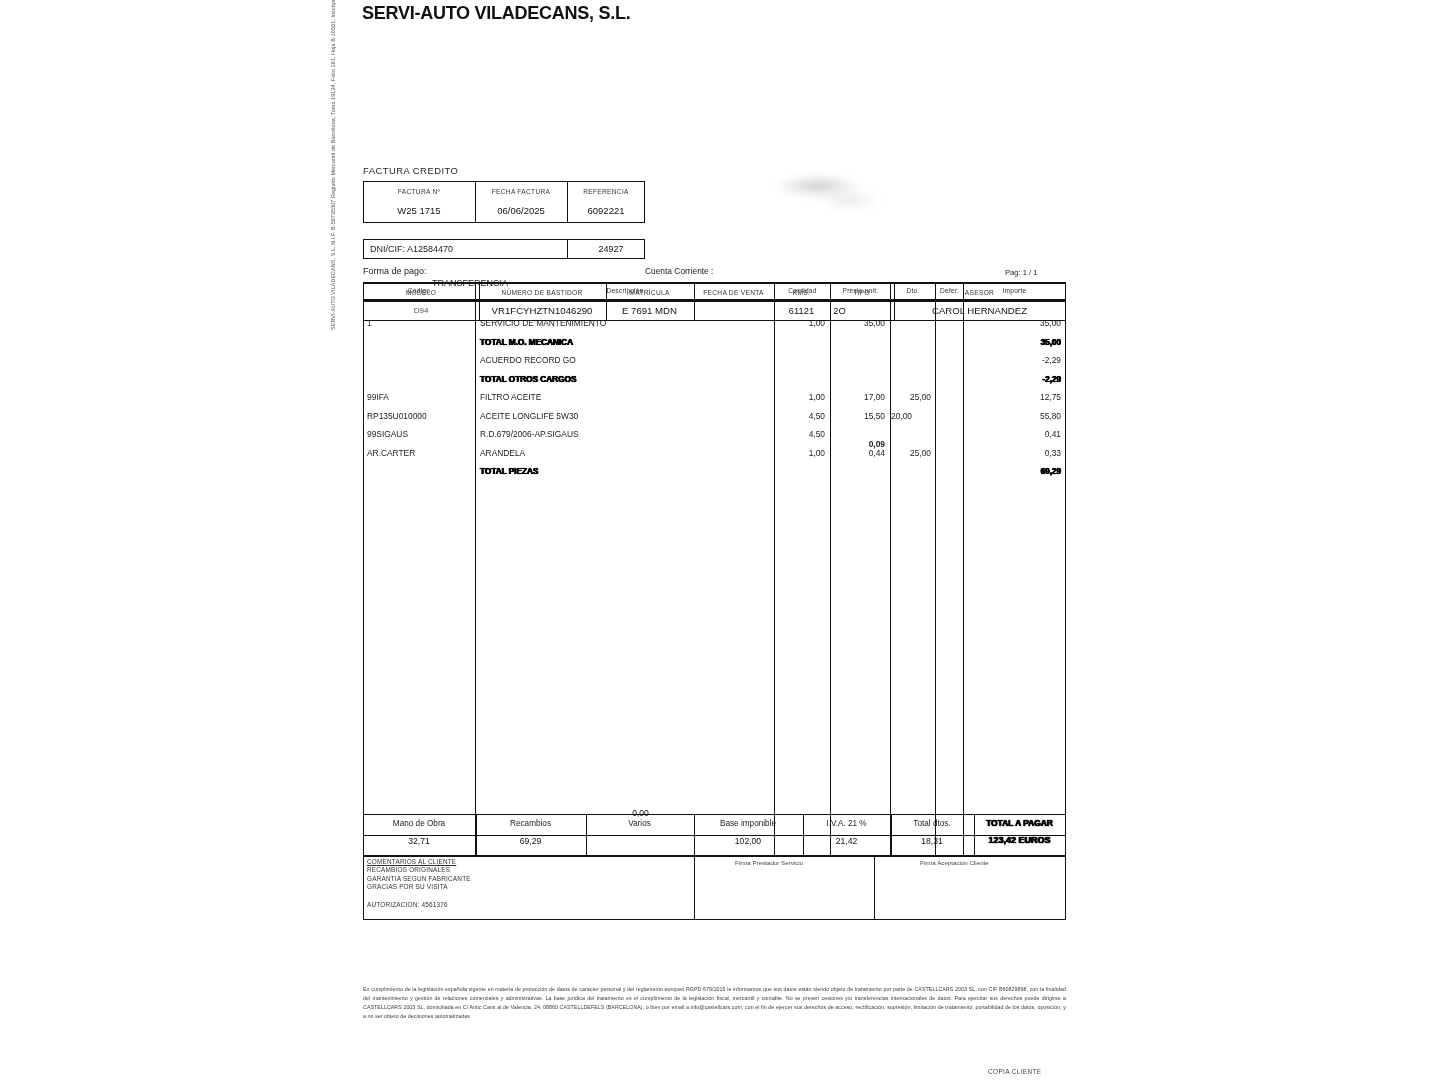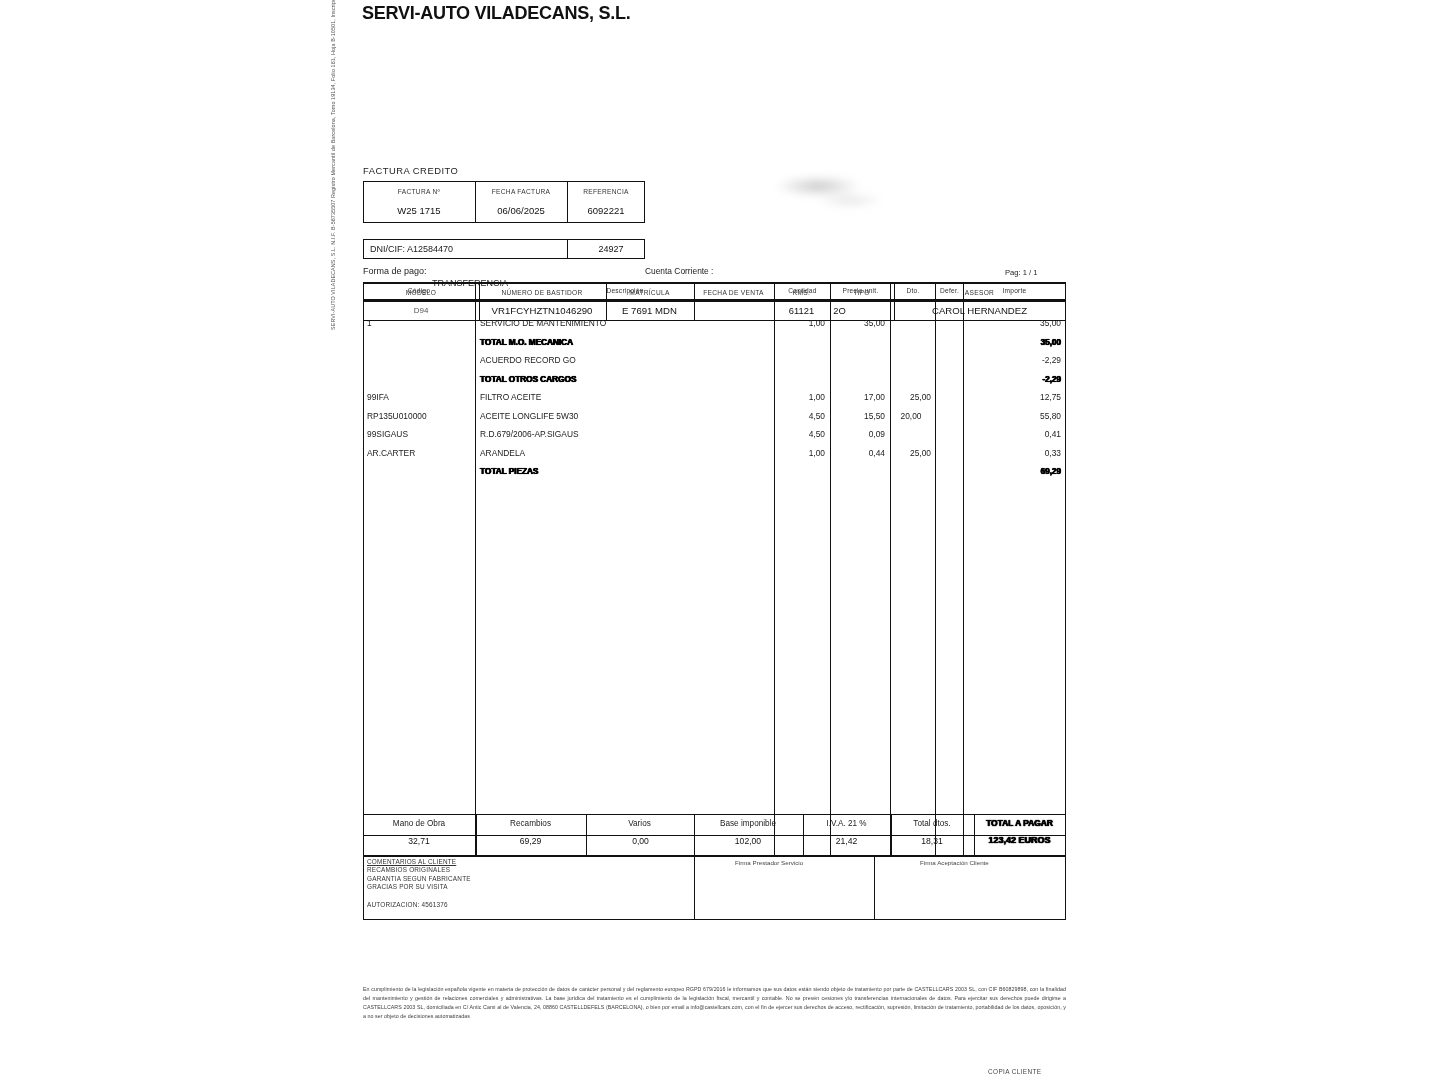--- a/index.html
+++ b/index.html
@@ -307,26 +307,26 @@
         <div class="item-row" style="left: 4px; top: 110px; width: 104px; text-align: left;">99IFA</div>
         <div class="item-row" style="left: 117px; top: 110px; width: 290px; text-align: left;">FILTRO ACEITE</div>
         <div class="item-row" style="left: 412px; top: 110px; width: 50px; text-align: right;">1,00</div>
         <div class="item-row" style="left: 468px; top: 110px; width: 54px; text-align: right;">17,00</div>
         <div class="item-row" style="left: 528px; top: 110px; width: 40px; text-align: right;">25,00</div>
         <div class="item-row" style="left: 601px; top: 110px; width: 97px; text-align: right;">12,75</div>
         <div class="item-row" style="left: 4px; top: 128.5px; width: 104px; text-align: left;">RP135U010000</div>
         <div class="item-row" style="left: 117px; top: 128.5px; width: 290px; text-align: left;">ACEITE LONGLIFE  5W30</div>
         <div class="item-row" style="left: 412px; top: 128.5px; width: 50px; text-align: right;">4,50</div>
         <div class="item-row" style="left: 468px; top: 128.5px; width: 54px; text-align: right;">15,50</div>
-        <div class="item-row" style="left: 528px; top: 128.5px; width: 40px; text-align: center;">20,00</div>
+        <div class="item-row" style="left: 528px; top: 128.5px; width: 40px; text-align: left;">20,00</div>
         <div class="item-row" style="left: 601px; top: 128.5px; width: 97px; text-align: right;">55,80</div>
         <div class="item-row" style="left: 4px; top: 147px; width: 104px; text-align: left;">99SIGAUS</div>
         <div class="item-row" style="left: 117px; top: 147px; width: 290px; text-align: left;">R.D.679/2006-AP.SIGAUS</div>
         <div class="item-row" style="left: 412px; top: 147px; width: 50px; text-align: right;">4,50</div>
-        <div class="item-row" style="left: 468px; top: 147px; width: 54px; text-align: right;">0,09</div>
+        <div class="item-row" style="left: 468px; top: 157px; width: 54px; text-align: right; font-weight: bold;">0,09</div>
         <div class="item-row" style="left: 601px; top: 147px; width: 97px; text-align: right;">0,41</div>
         <div class="item-row" style="left: 4px; top: 165.5px; width: 104px; text-align: left;">AR.CARTER</div>
         <div class="item-row" style="left: 117px; top: 165.5px; width: 290px; text-align: left;">ARANDELA</div>
         <div class="item-row" style="left: 412px; top: 165.5px; width: 50px; text-align: right;">1,00</div>
         <div class="item-row" style="left: 468px; top: 165.5px; width: 54px; text-align: right;">0,44</div>
         <div class="item-row" style="left: 528px; top: 165.5px; width: 40px; text-align: right;">25,00</div>
         <div class="item-row" style="left: 601px; top: 165.5px; width: 97px; text-align: right;">0,33</div>
         <div class="item-row item-bold" style="left: 117px; top: 184px; width: 290px; text-align: left;">TOTAL PIEZAS</div>
         <div class="item-row item-bold" style="left: 601px; top: 184px; width: 97px; text-align: right;">69,29</div>
       </div>
@@ -345,21 +345,21 @@
   <div class="foot-hdr" style="left:363px; top:819px; width:112px;">Mano de Obra</div>
   <div class="foot-hdr" style="left:476px; top:819px; width:109px;">Recambios</div>
   <div class="foot-hdr" style="left:586px; top:819px; width:107px;">Varios</div>
   <div class="foot-hdr" style="left:694px; top:819px; width:108px;">Base imponible</div>
   <div class="foot-hdr" style="left:803px; top:819px; width:87px;">I.V.A.  21 %</div>
   <div class="foot-hdr" style="left:891px; top:819px; width:82px;">Total dtos.</div>
   <div class="foot-hdr foot-strong" style="left:974px; top:818px; width:91px; font-size:8.4px;">TOTAL A PAGAR</div>
 
   <div class="foot-val" style="left:363px; top:836px; width:112px;">32,71</div>
   <div class="foot-val" style="left:476px; top:836px; width:109px;">69,29</div>
-  <div class="foot-val" style="left:586px; top:836px; width:109px;">0,00</div>
+  <div class="foot-val" style="left:586px; top:808px; width:109px;">0,00</div>
   <div class="foot-val" style="left:694px; top:836px; width:108px;">102,00</div>
   <div class="foot-val" style="left:803px; top:836px; width:87px;">21,42</div>
   <div class="foot-val" style="left:891px; top:836px; width:82px;">18,31</div>
   <div class="foot-val foot-strong" style="left:974px; top:835px; width:91px; font-size:9px;">123,42 EUROS</div>
 
   <div class="box" style="left:363px; top:856px; width:703px; height:64px;">
     <div class="tbl-line vline" style="left:330px; top:0; height:100%;"></div>
     <div class="tbl-line vline" style="left:510px; top:0; height:100%;"></div>
   </div>
 

